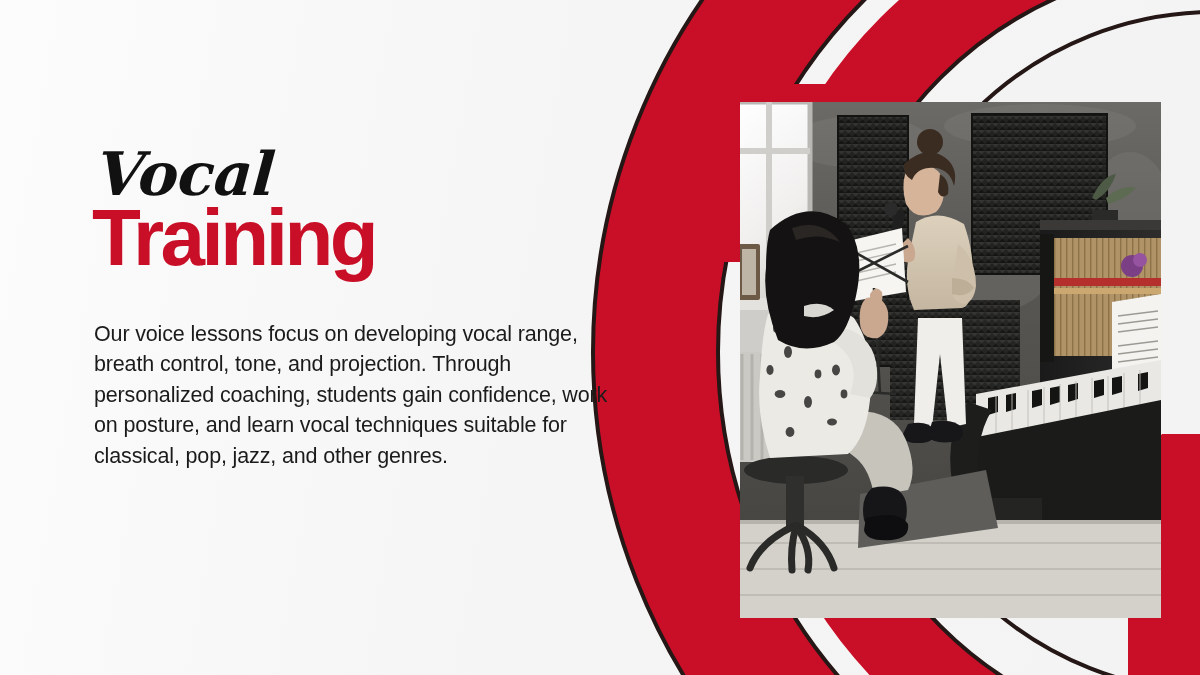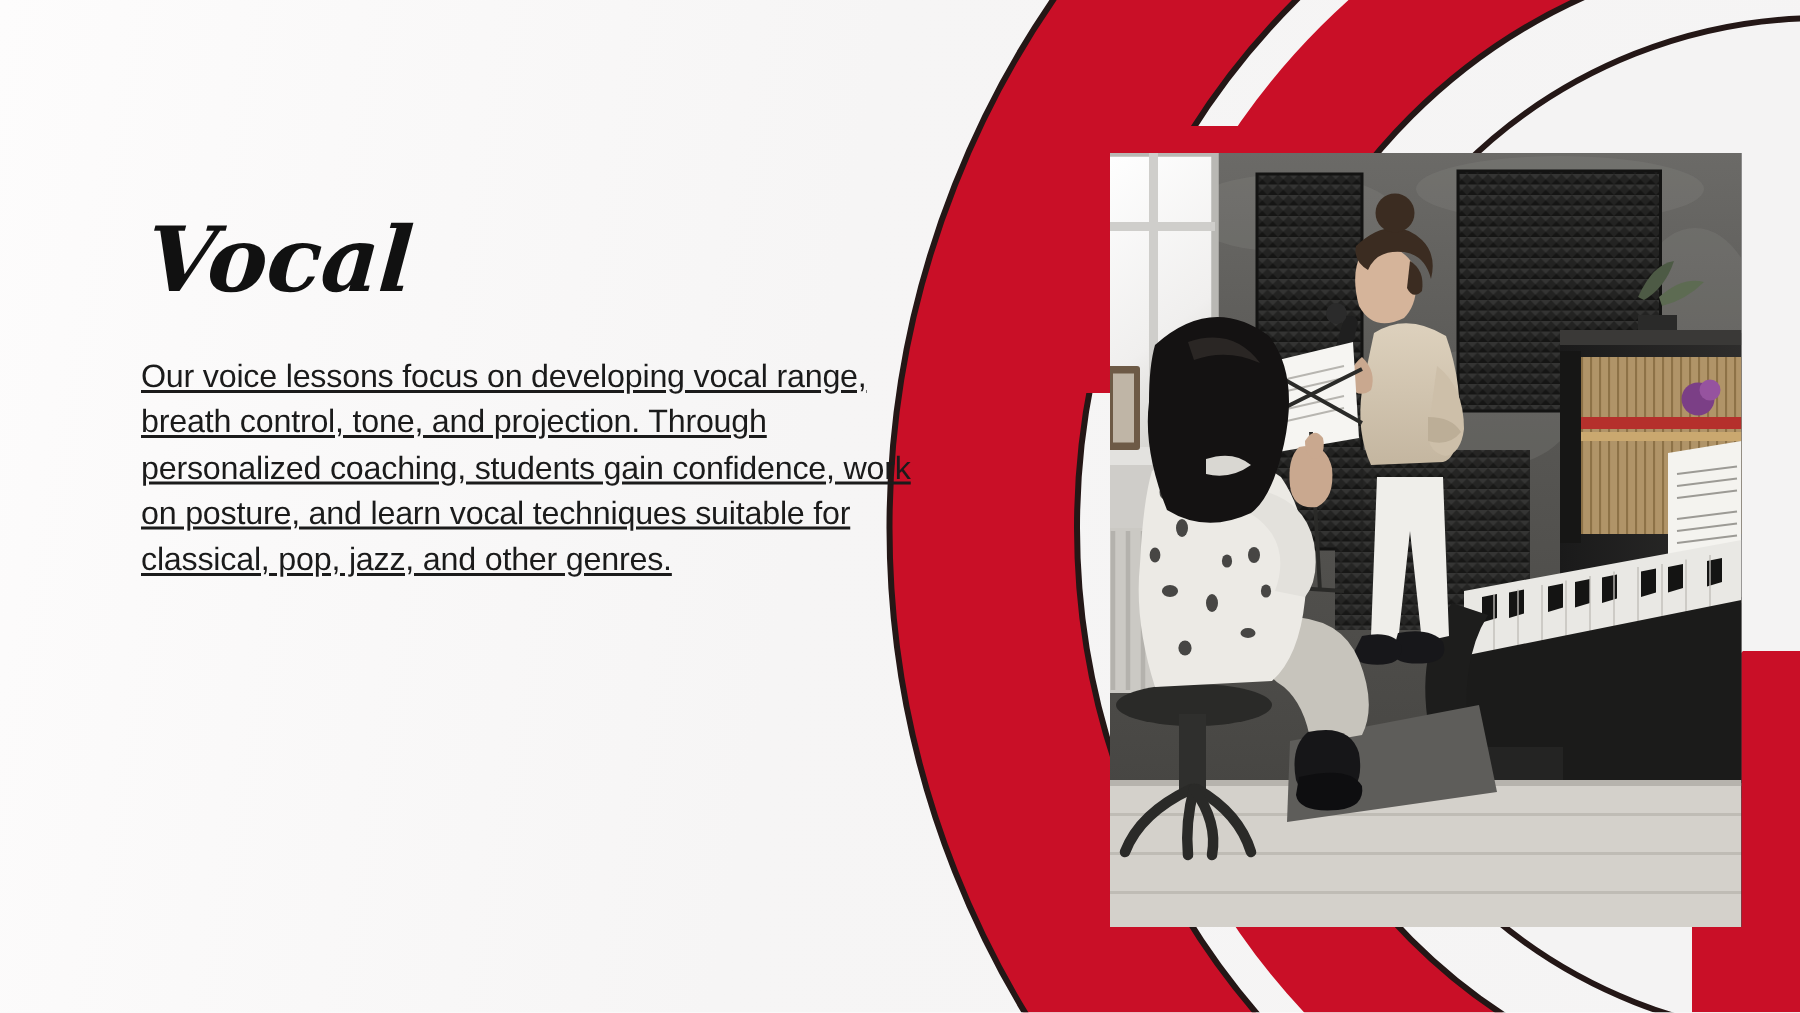--- a/index.html
+++ b/index.html
@@ -52,28 +52,27 @@
     font-family:"Liberation Sans", sans-serif;
     font-weight:700;
     font-size:80px;
     line-height:0.95;
     color:var(--red);
     letter-spacing:-3.5px;
     margin-top:-4px;
     margin-left:-2px;
   }
   .body-copy {
-    margin-top:32px;
+    margin-top:43px;
     font-family:"Liberation Sans", sans-serif;
     font-size:21.5px;
     line-height:1.42;
     color:#1b1b1b;
     letter-spacing:-0.15px;
     width:530px;
-    text-decoration:underline;
   }
 
   
   .photo-wrap { position:absolute; left:0; top:0; width:1200px; height:675px; pointer-events:none; }
   .red-offset {
     position:absolute;
     left:722px; top:84px;
     width:178px; height:178px;
     background:var(--red);
   }
@@ -114,20 +113,21 @@
         <circle cx="1215" cy="352" r="340" fill="#f4f3f3"></circle>
         <circle cx="1215" cy="352" r="340" fill="none" stroke="#241716" stroke-width="4"></circle>
       </g>
     </svg>
   </div>
 
   <div class="right-slab"></div>
 
   <div class="text-col">
     <div class="title-script">Vocal</div>
+    <div class="title-bold">Training</div>
     <p class="body-copy">Our voice lessons focus on developing vocal range, breath control, tone, and projection. Through personalized coaching, students gain confidence, work on posture, and learn vocal techniques suitable for classical, pop, jazz, and other genres.</p>
   </div>
 
   <div class="photo-wrap">
     <div class="red-offset"></div>
 
     <div class="photo">
       <svg viewBox="0 0 421 516" xmlns="http://www.w3.org/2000/svg">
         <defs>
           <linearGradient id="wallG" x1="0" y1="0" x2="0" y2="1">

